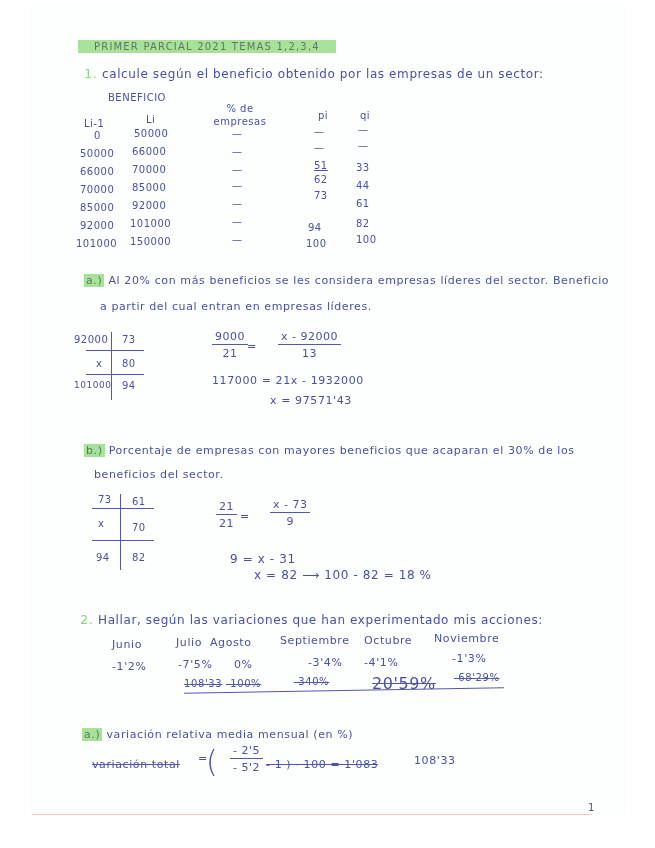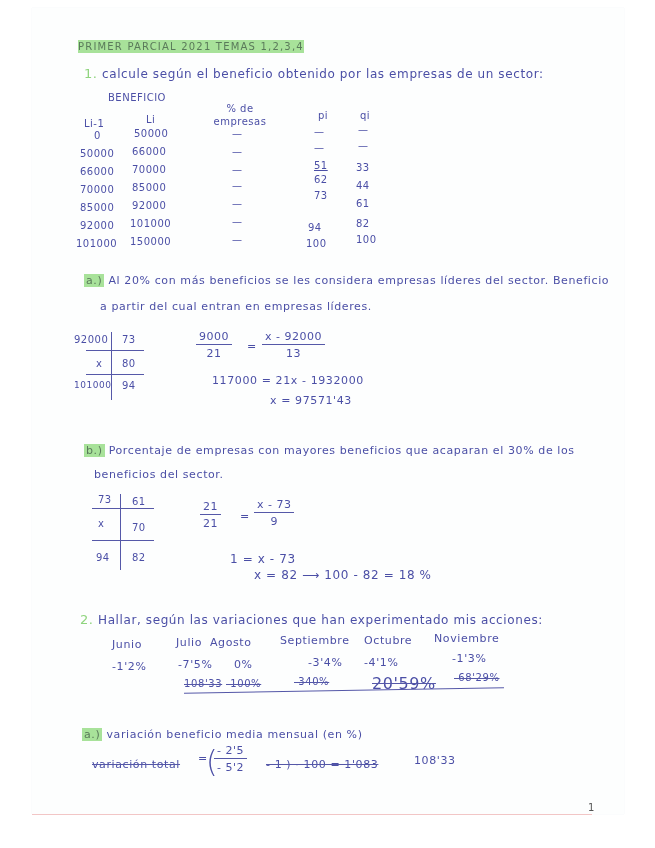--- a/index.html
+++ b/index.html
@@ -1,25 +1,25 @@
 <!DOCTYPE html>
 <html><head>
 <meta charset="utf-8">
 <style>
   html,body{margin:0;padding:0;background:#ffffff;}
   body{width:655px;height:848px;position:relative;overflow:hidden;font-family:"DejaVu Sans",sans-serif;}
   .page{position:absolute;left:32px;top:8px;width:592px;height:806px;background:#fdfefe;box-shadow:0 0 1px #e8eef2;}
   .hw{position:absolute;color:#4b4fa6;font-size:11px;letter-spacing:0.6px;white-space:nowrap;font-family:"DejaVu Sans",sans-serif;}
-  .title-hl{background:#a8e29a;color:#5a7a5a;padding:1px 0;font-size:10px;letter-spacing:1.2px;}
+  .title-hl{background:#a8e29a;color:#5a7a5a;padding:1px 16px;font-size:10px;letter-spacing:1.2px;}
   .num{color:#8fd47e;font-size:13px;}
   .label-hl{background:#a8e29a;color:#5a7a5a;padding:0 2px;}
   .tbl-cell{position:absolute;color:#4b4fa6;font-size:10px;letter-spacing:0.5px;}
   .vline{position:absolute;border-left:1.3px solid #5558a8;}
   .hline{position:absolute;border-top:1.3px solid #5558a8;}
-  .frac{position:absolute;text-align:center;color:#4b4fa6;font-size:11px;letter-spacing:0.5px;}
+  .frac{position:absolute;text-align:center;color:#4b4fa6;font-size:11px;letter-spacing:0.5px;margin-left:16px;}
   .frac .n{display:block;border-bottom:1.3px solid #5558a8;padding:0 3px 1px;}
   .frac .d{display:block;padding-top:2px;}
   .strike{text-decoration:line-through;text-decoration-color:#5558a8;}
   .footer-line{position:absolute;left:32px;top:814px;width:560px;border-top:1px solid #f2c6c6;}
 </style>
 </head>
 <body>
 
 <div class="page"></div>
 
@@ -141,21 +141,21 @@
 
 <div class="frac" style="left:200px;top:500px;">
   <span class="n">21</span>
   <span class="d">21</span>
 </div>
 <div class="hw" style="left:240px;top:510px;">=</div>
 <div class="frac" style="left:254px;top:498px;">
   <span class="n">x - 73</span>
   <span class="d">9</span>
 </div>
-<div class="hw" style="left:230px;top:552px;font-size:12px;">1 = x - 73</div>
+<div class="hw" style="left:230px;top:552px;font-size:12px;">9 = x - 31</div>
 <div class="hw" style="left:254px;top:568px;font-size:12px;">x = 82  ⟶ 100 - 82 = 18 %</div>
 
 <div class="hw" style="left:80px;top:612px;font-size:12px;">
   <span class="num">2.</span>
   <span>Hallar, según las variaciones que han experimentado mis acciones:</span>
 </div>
 
 <div>
   <div class="hw" style="left:112px;top:638px;">Junio</div>
   <div class="hw" style="left:176px;top:636px;">Julio</div>
@@ -176,21 +176,21 @@
   <div class="hw strike" style="left:184px;top:678px;font-size:10px;">108'33</div>
   <div class="hw strike" style="left:226px;top:678px;font-size:10px;">-100%</div>
   <div class="hw strike" style="left:294px;top:676px;font-size:10px;">-340%</div>
   <div class="hw strike" style="left:372px;top:674px;font-size:16px;">20'59%</div>
   <div class="hw strike" style="left:454px;top:672px;font-size:10px;">-68'29%</div>
   <div class="hline" style="left:184px;top:690px;width:320px;transform:rotate(-1deg);"></div>
 </div>
 
 <div class="hw" style="left:82px;top:728px;">
   <span class="label-hl">a.)</span>
-  <span>variación beneficio media mensual (en %)</span>
+  <span>variación relativa media mensual (en %)</span>
 </div>
 <div class="hw strike" style="left:92px;top:758px;">variación total</div>
 <div class="hw" style="left:198px;top:752px;">=</div>
 <div class="hw" style="left:206px;top:744px;font-size:30px;font-weight:100;">(</div>
 <div class="frac" style="left:214px;top:744px;">
   <span class="n">- 2'5</span>
   <span class="d">- 5'2</span>
 </div>
 <div class="hw strike" style="left:266px;top:758px;">- 1 ) · 100 = 1'083</div>
 <div class="hw" style="left:414px;top:754px;">108'33</div>

